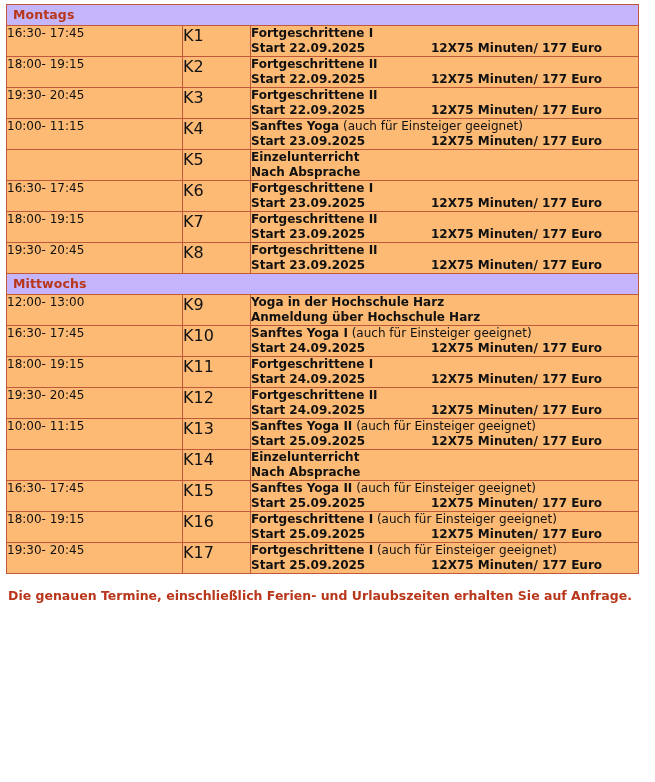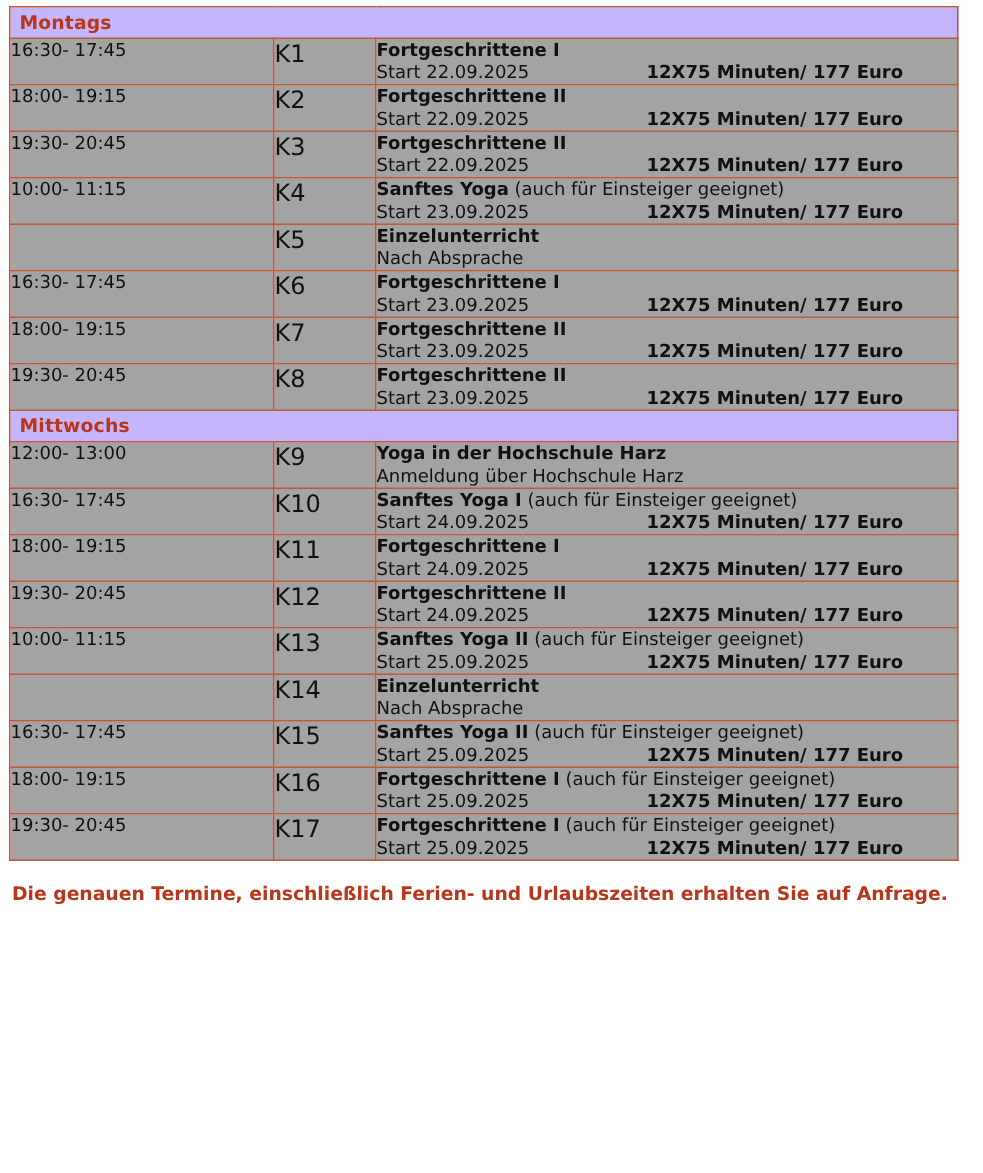--- a/index.html
+++ b/index.html
@@ -15,21 +15,21 @@
     color: #1a1a1a;
   }
   .schedule {
     width: 633px;
     margin: 4px 0 0 6px;
     border-collapse: collapse;
     table-layout: fixed;
   }
   .schedule td {
     border: 1px solid #c0583a;
-    background: #a3a3a3;
+    background: #fdba74;
     padding: 0;
     vertical-align: top;
   }
   .day-row td {
     background: #c4b5fd;
     border-left: 1px solid #c0583a;
     border-right: 1px solid #c0583a;
     padding: 2px 6px 3px 6px;
   }
   .day-label {
@@ -70,20 +70,21 @@
   .line2 {
     margin-top: 1px;
     position: relative;
     font-size: 12px;
     color: #111;
     white-space: nowrap;
     min-height: 15px;
   }
   .start {
     display: inline-block;
+    font-weight: bold;
   }
   .price {
     font-weight: bold;
     position: absolute;
     left: 180px;
     top: 0;
     white-space: nowrap;
   }
   .footer-note {
     margin: 14px 0 0 8px;

